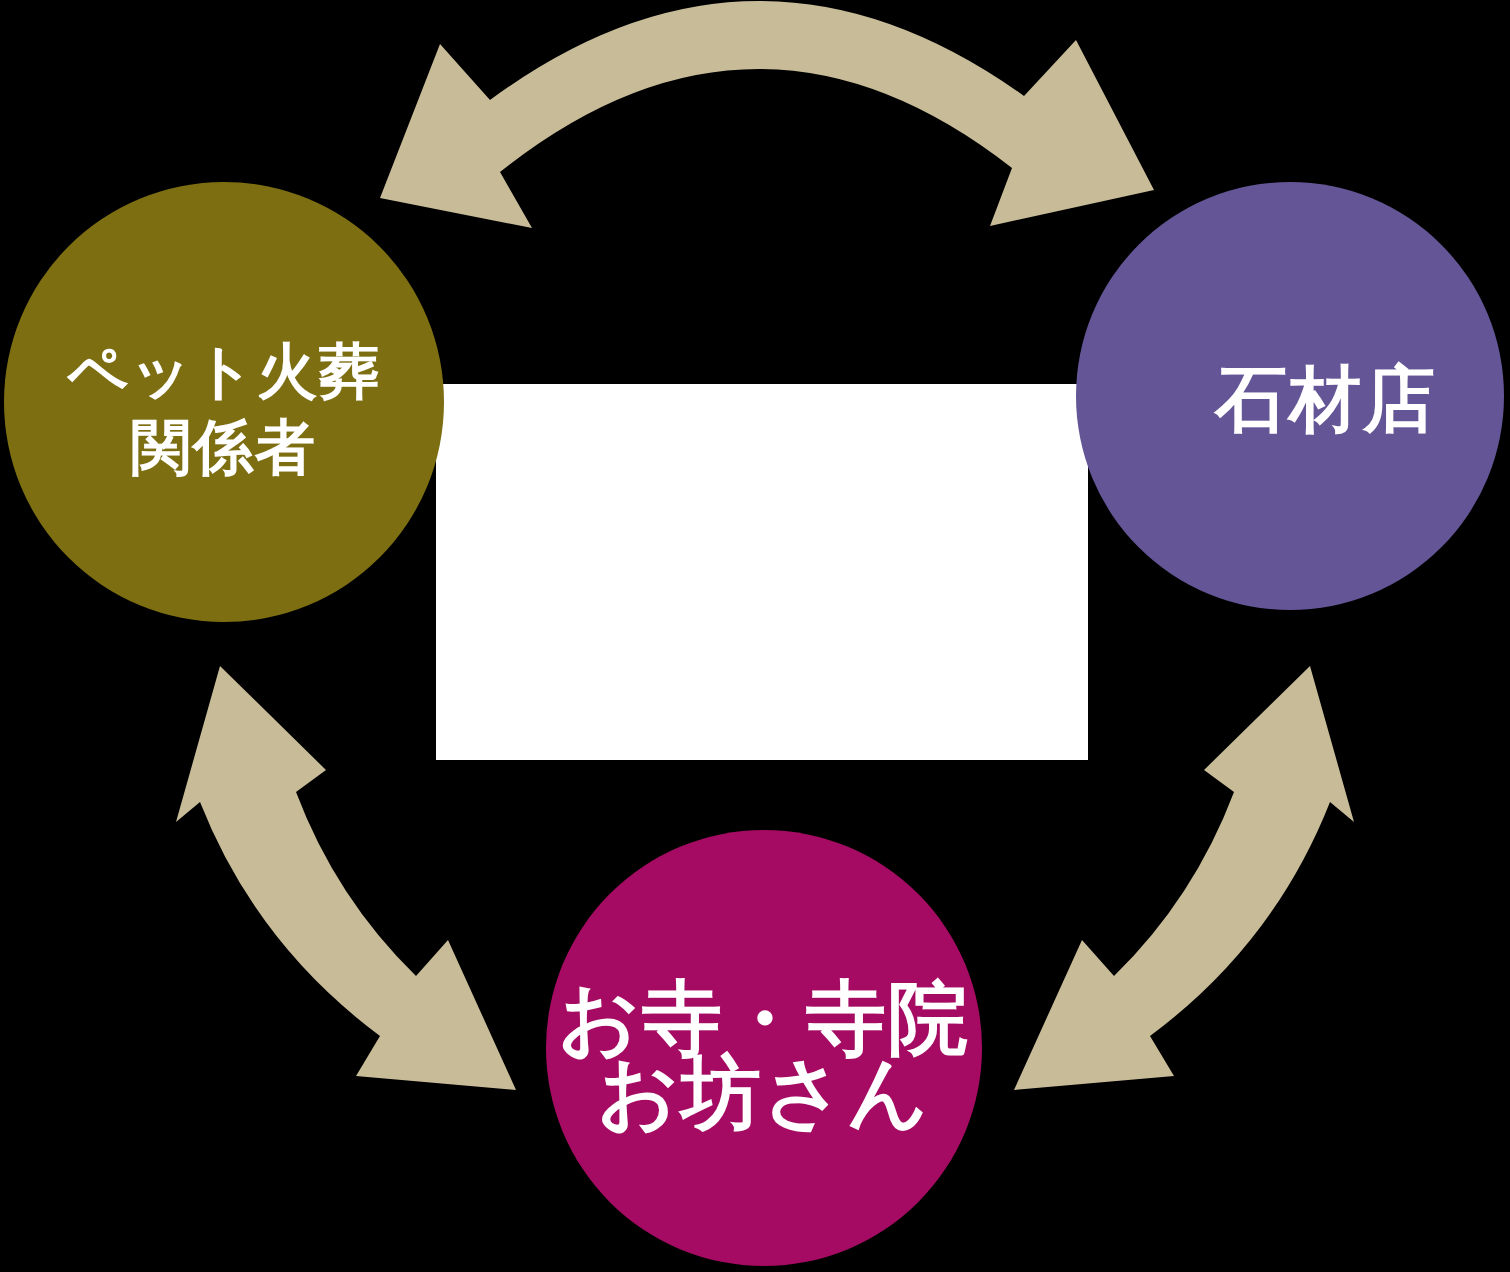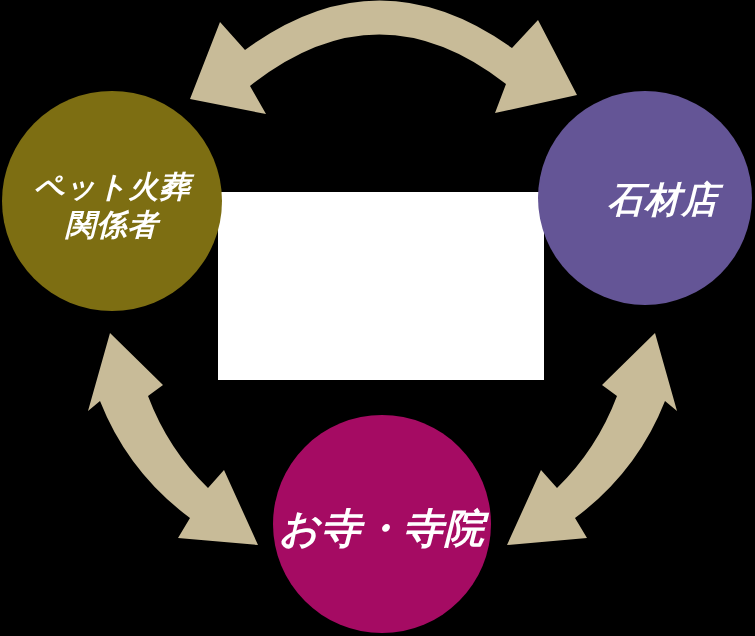--- a/index.html
+++ b/index.html
@@ -7,21 +7,20 @@
     padding: 0;
     background: #000;
     font-family: "Liberation Sans", "DejaVu Sans", sans-serif;
   }
   .stage {
     position: relative;
     width: 755px;
     height: 636px;
     background: #000;
     overflow: hidden;
-    font-style: italic;
   }
   .stage svg {
     position: absolute;
     left: 0;
     top: 0;
   }
   .node-label {
     position: absolute;
     display: flex;
     flex-direction: column;
@@ -83,15 +82,16 @@
     <span>ペット火葬</span>
     <span>関係者</span>
   </div>
 
   <div class="node-label label-stone">
     <span>石材店</span>
   </div>
 
   <div class="node-label label-temple">
     <span>お寺・寺院</span>
+    <span>お坊さん</span>
   </div>
 
 </div>
 
 </body></html>

